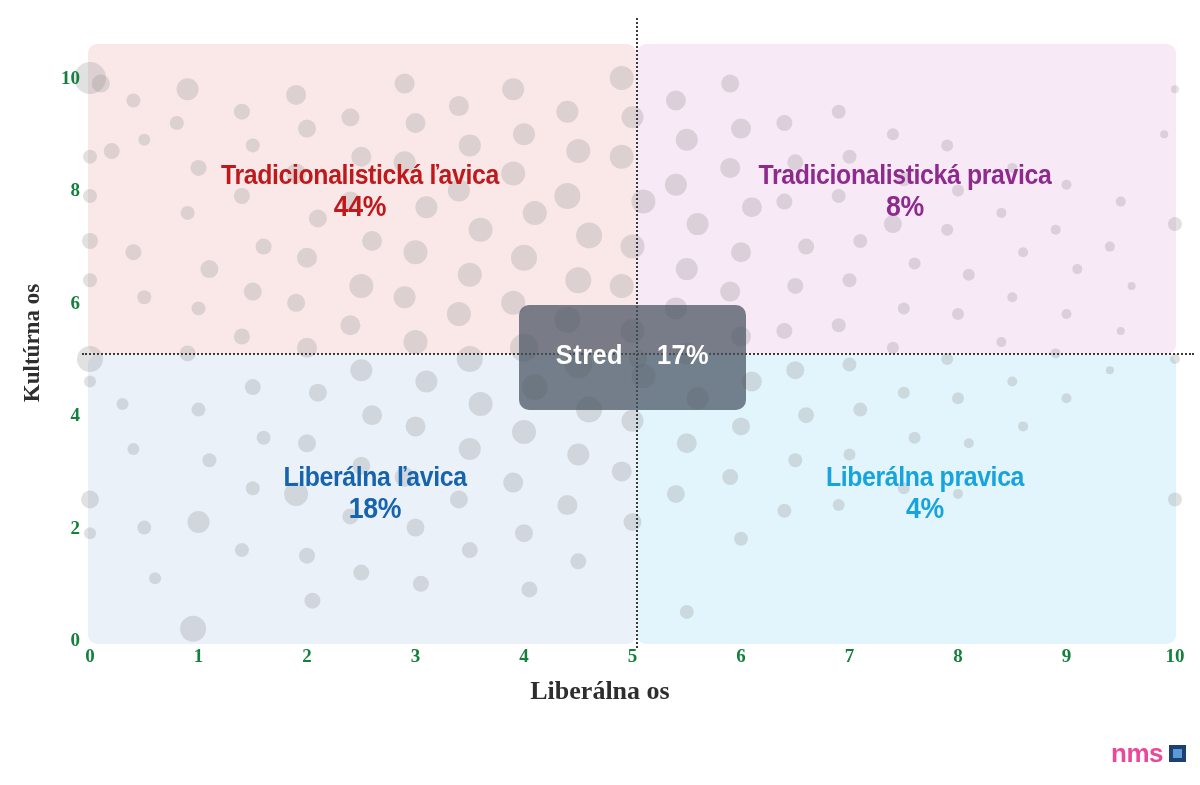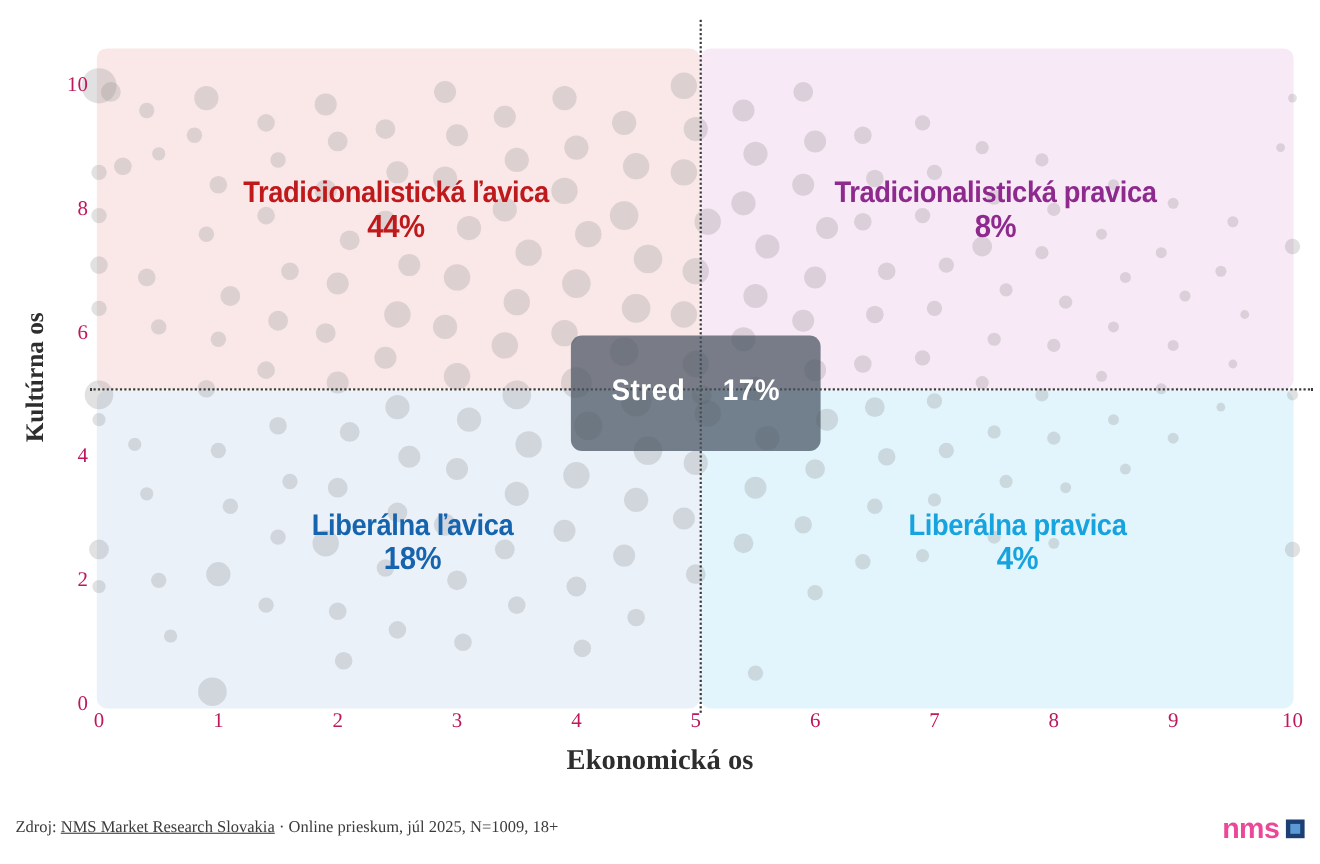--- a/index.html
+++ b/index.html
@@ -75,22 +75,23 @@
     transform: scaleX(0.94);
     white-space: nowrap;
   }
   #center-label .c-gap { display: inline-block; width: 20px; }
 
   
   .tick {
     position: absolute;
     font-family: "Liberation Serif", serif;
     font-size: 19px;
-    color: #be185d;
+    color: #15803d;
     text-align: center;
+    font-weight: bold;
   }
   .xtick { width: 40px; top: 645px; }
   .ytick { width: 40px; text-align: right; left: 40px; }
 
   #xaxis-title {
     position: absolute;
     left: 0; top: 676px; width: 1200px;
     text-align: center;
     font-family: "Liberation Serif", serif;
     font-weight: bold;
@@ -407,27 +408,24 @@
       </div>
     <div id="yticks">
         <div class="tick ytick" style="top: 629px;">0</div>
         <div class="tick ytick" style="top: 516.6px;">2</div>
         <div class="tick ytick" style="top: 404.2px;">4</div>
         <div class="tick ytick" style="top: 291.8px;">6</div>
         <div class="tick ytick" style="top: 179.4px;">8</div>
         <div class="tick ytick" style="top: 67px;">10</div>
       </div>
 
-    <div id="xaxis-title">Ekonomická os</div>
+    <div id="xaxis-title">Liberálna os</div>
     <div id="yaxis-title">Kultúrna os</div>
   </div>
 
   <div id="footer">
-    <div id="source">
-      <span>Zdroj: </span><span class="src-link">NMS Market Research Slovakia</span><span> · Online prieskum, júl 2025, N=1009, 18+</span>
-    </div>
     <div id="logo">
       <span id="logo-text">nms</span>
       <span id="logo-mark"></span>
     </div>
   </div>
 
 </div>
 
 </body></html>

